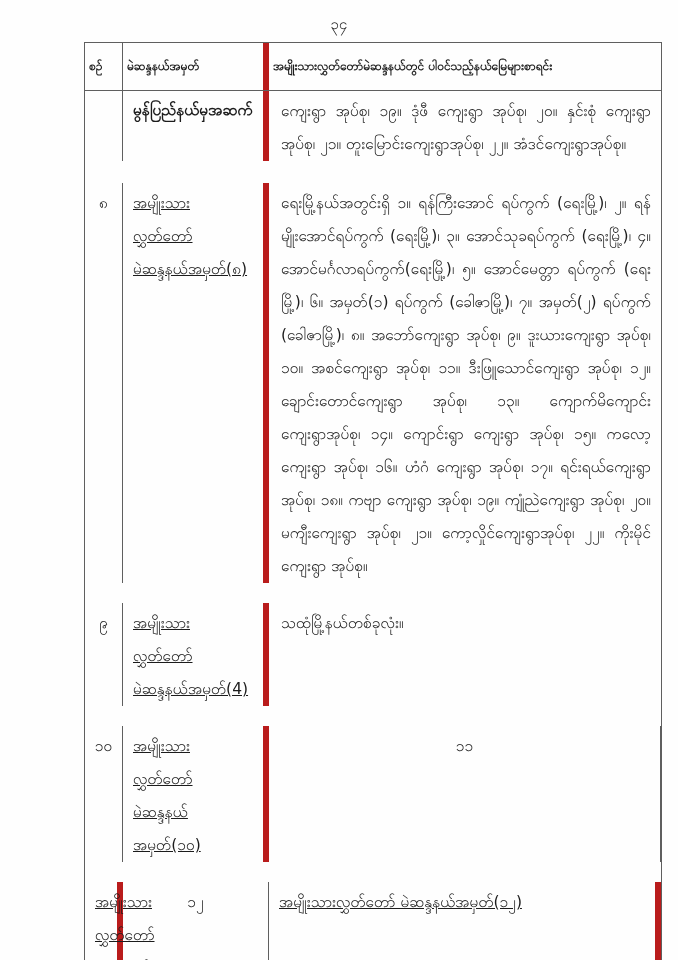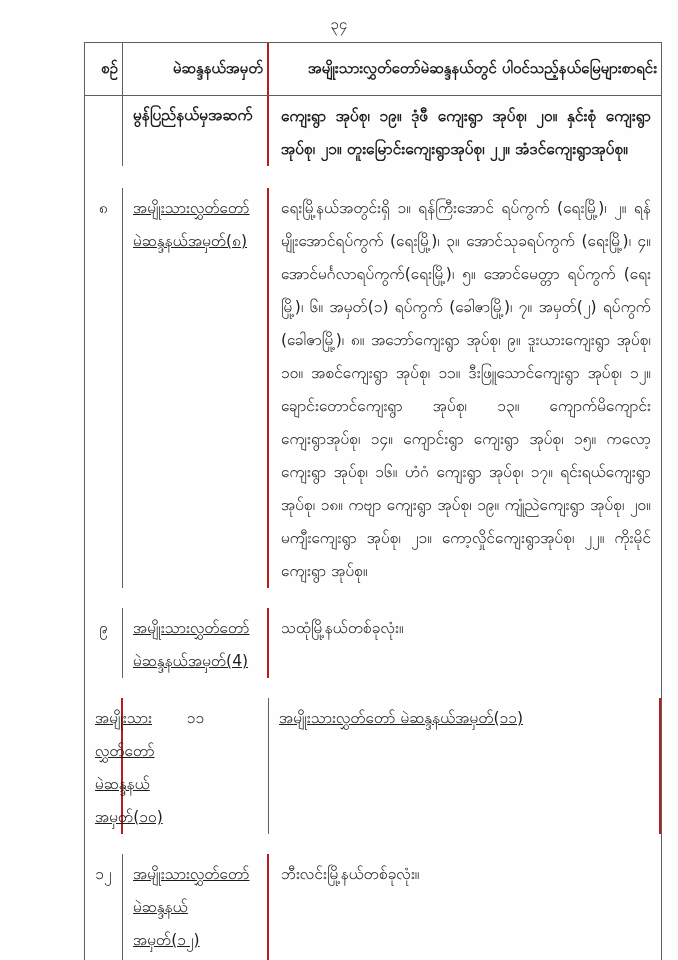--- a/index.html
+++ b/index.html
@@ -35,31 +35,31 @@
     background: #fefefe;
   }
   .thead {
     display: grid;
     grid-template-columns: 38px 146px 1fr;
     border-bottom: 1px solid #5f5f5f;
   }
   .th {
     box-sizing: border-box;
     padding: 15px 4px;
-    font-size: 15px;
+    font-size: 12px;
     font-weight: bold;
-    text-align: right;
+    text-align: left;
     line-height: 1.45;
   }
   .tbody {
     display: grid;
     grid-template-columns: 38px 146px 1fr;
   }
   .c1 { border-right: 1px solid #5f5f5f; }
-  .c2 { border-right: 2px solid #b91c1c; }
+  .c2 { border-right: 6px solid #b91c1c; }
   .td {
     box-sizing: border-box;
     font-size: 15.5px;
     line-height: 33px;
     padding: 0 6px;
   }
   .td.serial {
     text-align: center;
     padding-top: 4px;
   }
@@ -75,21 +75,20 @@
     text-align: justify;
     padding-top: 4px;
   }
   .cont-label {
     font-weight: bold;
     padding-left: 10px;
     padding-top: 3px;
   }
   .cont-areas {
     padding-top: 20px;
-    font-weight: bold;
   }
   .gap-sm { margin-top: 22px; }
   .gap-row { margin-top: 20px; }
   .last-pad { padding-bottom: 26px; }
 </style>
 </head>
 <body>
 
 <div class="page">
 
@@ -110,20 +109,21 @@
       <div class="td areas cont-areas">ကျေးရွာ အုပ်စု၊ ၁၉။ ဒုံဖီ ကျေးရွာ အုပ်စု၊ ၂၀။ နှင်းစုံ ကျေးရွာ အုပ်စု၊ ၂၁။ တူးမြောင်းကျေးရွာအုပ်စု၊ ၂၂။ အံဒင်ကျေးရွာအုပ်စု။</div>
 
       <div class="td serial c1 gap-sm">၈</div>
       <div class="td constituency c2 gap-sm">အမျိုးသားလွှတ်တော် မဲဆန္ဒနယ်အမှတ်(၈)</div>
       <div class="td areas gap-sm">ရေးမြို့နယ်အတွင်းရှိ ၁။ ရန်ကြီးအောင် ရပ်ကွက် (ရေးမြို့)၊ ၂။ ရန်မျိုးအောင်ရပ်ကွက် (ရေးမြို့)၊ ၃။ အောင်သုခရပ်ကွက် (ရေးမြို့)၊ ၄။ အောင်မင်္ဂလာရပ်ကွက်(ရေးမြို့)၊ ၅။ အောင်မေတ္တာ ရပ်ကွက် (ရေးမြို့)၊ ၆။ အမှတ်(၁) ရပ်ကွက် (ခေါဇာမြို့)၊ ၇။ အမှတ်(၂) ရပ်ကွက် (ခေါဇာမြို့)၊ ၈။ အဘော်ကျေးရွာ အုပ်စု၊ ၉။ ဒူးယားကျေးရွာ အုပ်စု၊ ၁၀။ အစင်ကျေးရွာ အုပ်စု၊ ၁၁။ ဒီးဖြူသောင်ကျေးရွာ အုပ်စု၊ ၁၂။ ချောင်းတောင်ကျေးရွာ အုပ်စု၊ ၁၃။ ကျောက်မိကျောင်းကျေးရွာအုပ်စု၊ ၁၄။ ကျောင်းရွာ ကျေးရွာ အုပ်စု၊ ၁၅။ ကလော့ကျေးရွာ အုပ်စု၊ ၁၆။ ဟံဂံ ကျေးရွာ အုပ်စု၊ ၁၇။ ရင်းရယ်ကျေးရွာ အုပ်စု၊ ၁၈။ ကဗျာ ကျေးရွာ အုပ်စု၊ ၁၉။ ကျုံညဲကျေးရွာ အုပ်စု၊ ၂၀။ မကျီးကျေးရွာ အုပ်စု၊ ၂၁။ ကော့လှိုင်ကျေးရွာအုပ်စု၊ ၂၂။ ကိုးမိုင်ကျေးရွာ အုပ်စု။</div>
 
       <div class="td serial c1 gap-row">၉</div>
       <div class="td constituency c2 gap-row">အမျိုးသားလွှတ်တော် မဲဆန္ဒနယ်အမှတ်(4)</div>
       <div class="td areas gap-row">သထုံမြို့နယ်တစ်ခုလုံး။</div>
 
+      <div class="td serial c1 gap-row">၁၀</div>
       <div class="td constituency c2 gap-row">အမျိုးသားလွှတ်တော် မဲဆန္ဒနယ်အမှတ်(၁၀)</div>
 
       <div class="td serial c1 gap-row">၁၁</div>
       <div class="td constituency c2 gap-row">အမျိုးသားလွှတ်တော် မဲဆန္ဒနယ်အမှတ်(၁၁)</div>
 
       <div class="td serial c1 gap-row last-pad">၁၂</div>
       <div class="td constituency c2 gap-row last-pad">အမျိုးသားလွှတ်တော် မဲဆန္ဒနယ်အမှတ်(၁၂)</div>
       <div class="td areas gap-row last-pad">ဘီးလင်းမြို့နယ်တစ်ခုလုံး။</div>
 
     </div>

